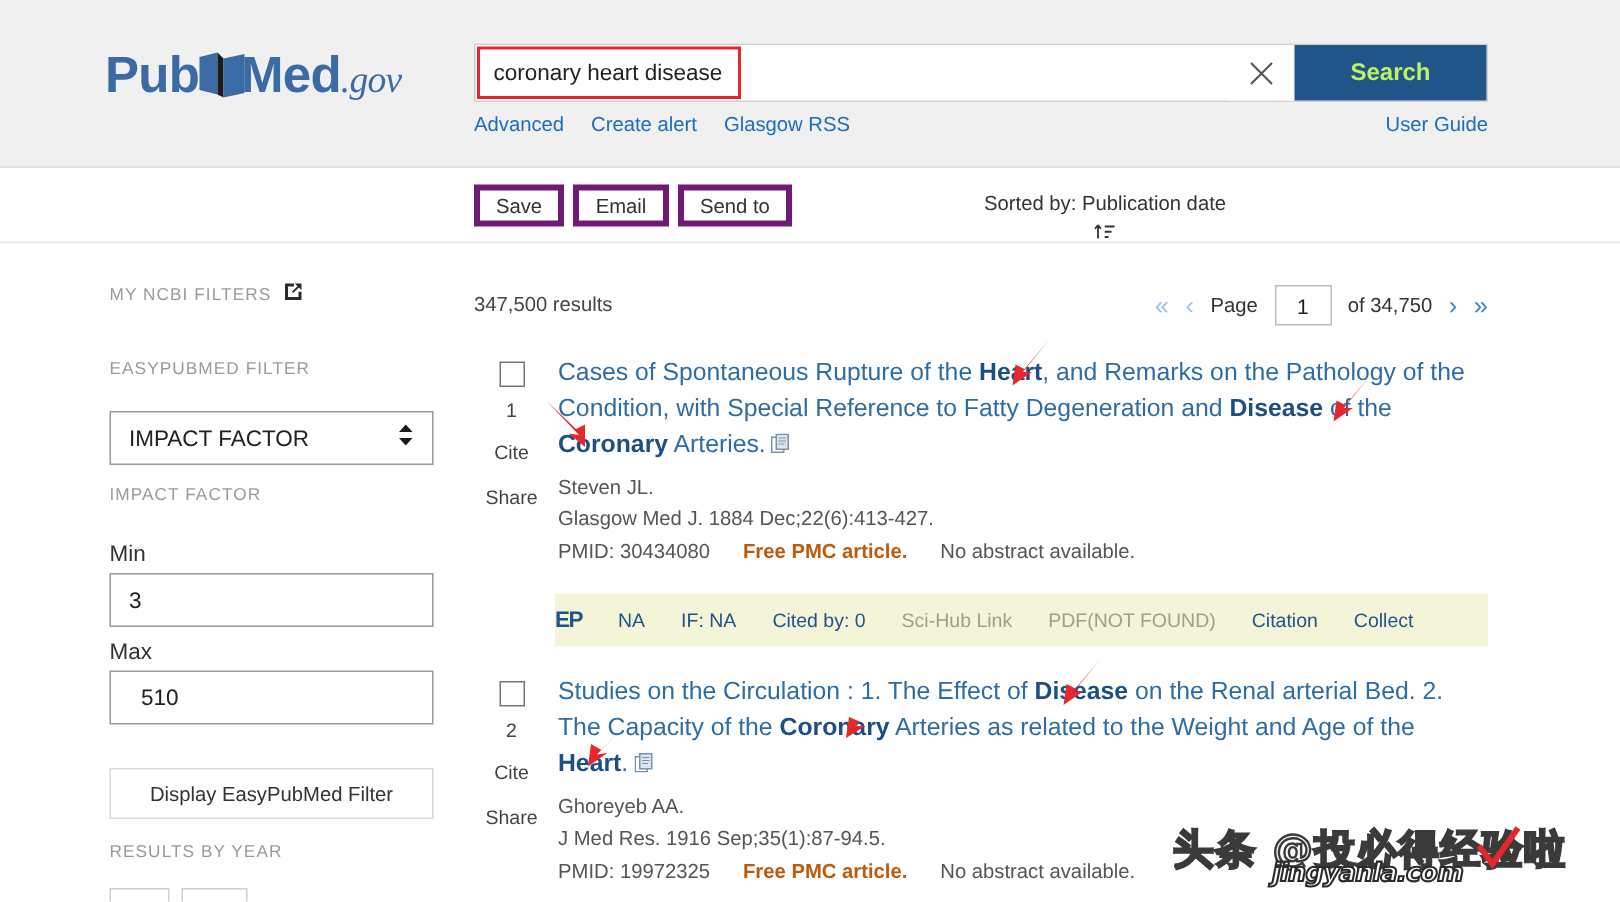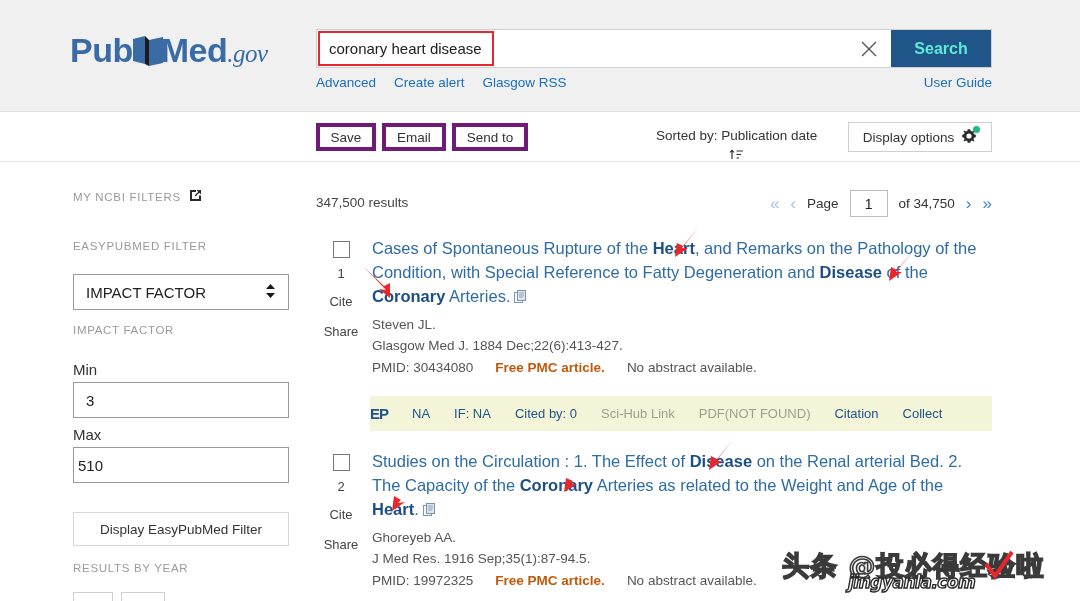--- a/index.html
+++ b/index.html
@@ -23,21 +23,21 @@
   .logo-gov { font-family:"Liberation Serif", serif; font-style:italic; font-size:25px; color:#3b6ba5; font-weight:normal;margin-top:21px; }
 
   .searchwrap { position:absolute; left:316px; top:29px; width:676px; height:39px;
     background:#fff; border:1px solid #d0d0d0; display:flex; align-items:stretch; }
   .search-input {
     flex:1; border:none; outline:none; padding:0 12px;
     font-family:"Liberation Sans", sans-serif; font-size:15px; color:#212121; background:transparent;
   }
   .clear-btn { width:44px; display:flex; align-items:center; justify-content:center; cursor:pointer; background:#fff; }
   .search-btn {
-    width:100px; background:#20558a; color:#5eead4; border:none;
+    width:128px; background:#20558a; color:#bef264; border:none;
     font-family:"Liberation Sans", sans-serif; font-size:16px; font-weight:bold; cursor:pointer;
   }
   
   .query-annot { position:absolute; left:318px; top:31px; width:176px; height:35px; border:2px solid #e8272c; pointer-events:none; }
 
   .sublinks { position:absolute; left:316px; top:75px; font-size:13.5px; }
   .sublinks a { color:#1a6ebd; text-decoration:none; margin-right:18px; cursor:pointer; }
   .userguide { position:absolute; right:88px; top:75px; font-size:13.5px; color:#1a6ebd; text-decoration:none; cursor:pointer; }
 
   
@@ -60,21 +60,21 @@
   .ncbi-row { position:absolute; left:73px; top:188px; display:flex; align-items:center; gap:8px; }
   .easy-label { position:absolute; left:73px; top:240px; }
   .select-box { position:absolute; left:73px; top:274px; width:216px; height:36px; background:#fff;
     border:1px solid #999; display:flex; align-items:center; padding:0 12px; font-size:15px; color:#212121; cursor:pointer; }
   .if-label { position:absolute; left:73px; top:324px; }
   .min-label { position:absolute; left:73px; top:361px; font-size:15px; color:#333; }
   .min-box { position:absolute; left:73px; top:382px; width:216px; height:36px; background:#fff; border:1px solid #999;
     display:flex; align-items:center; padding:0 12px; font-size:15px; color:#212121; }
   .max-label { position:absolute; left:73px; top:426px; font-size:15px; color:#333; }
   .max-box { position:absolute; left:73px; top:447px; width:216px; height:36px; background:#fff; border:1px solid #999;
-    display:flex; align-items:center; padding:0 4px; font-size:15px; color:#212121;text-align:center; }
+    display:flex; align-items:center; padding:0 20px; font-size:15px; color:#212121;text-align:center; }
   .activate-btn { position:absolute; left:73px; top:512px; width:216px; height:34px; background:#fff; border:1px solid #d8d8d8;
     display:flex; align-items:center; justify-content:center; font-size:13.5px; color:#333; cursor:pointer; }
   .rby-label { position:absolute; left:73px; top:562px; }
   .year-a { position:absolute; left:73px; top:592px; width:40px; height:24px; border:1px solid #cfcfcf; background:#fff; }
   .year-b { position:absolute; left:121px; top:592px; width:44px; height:24px; border:1px solid #cfcfcf; background:#fff; }
 
   
   .results-count { position:absolute; left:316px; top:195px; font-size:13.5px; color:#444; }
   .pager { position:absolute; right:88px; top:190px; display:flex; align-items:center; gap:11px; font-size:13.5px; color:#333; }
   .pg-chev { color:#9dc3e6; cursor:pointer; font-size:17px; line-height:1; }
@@ -158,30 +158,20 @@
   <div class="sortedby">
     <span>Sorted by: Publication date</span>
     <span>
       <svg width="15" height="15" viewBox="0 0 15 15">
           <path d="M3 11 L3 2 M3 2 L1 4.5 M3 2 L5 4.5" stroke="#333" stroke-width="1.2" fill="none"></path>
           <path d="M7.5 3 H14 M7.5 6.5 H12 M7.5 10 H10" stroke="#333" stroke-width="1.2"></path>
         </svg>
     </span>
   </div>
 
-  <div class="btn-display">
-    <span>Display options</span>
-    <span style="position:relative;display:inline-block;">
-      <svg width="16" height="16" viewBox="0 0 16 16">
-          <path d="M8 1.2 L9.3 1.2 L9.7 3 L11.1 3.6 L12.6 2.6 L13.4 3.4 L12.4 4.9 L13 6.3 L14.8 6.7 L14.8 8 L14.8 9.3 L13 9.7 L12.4 11.1 L13.4 12.6 L12.6 13.4 L11.1 12.4 L9.7 13 L9.3 14.8 L8 14.8 L6.7 14.8 L6.3 13 L4.9 12.4 L3.4 13.4 L2.6 12.6 L3.6 11.1 L3 9.7 L1.2 9.3 L1.2 8 L1.2 6.7 L3 6.3 L3.6 4.9 L2.6 3.4 L3.4 2.6 L4.9 3.6 L6.3 3 L6.7 1.2 Z" fill="#2b2b2b"></path>
-          <circle cx="8" cy="8" r="2.6" fill="#fff"></circle>
-        </svg>
-      <span class="gear-dot" style="right:-3px;top:-2px;"></span>
-    </span>
-  </div>
 
   <div class="sidebar"></div>
 
   <div class="ncbi-row">
     <span class="side-label">MY NCBI FILTERS</span>
     <span>
       <svg width="13" height="13" viewBox="0 0 13 13">
           <path d="M1 1 H7 V3 H3 V10 H10 V6.5 H12 V12 H1 Z" fill="#2b2b2b"></path>
           <path d="M7.5 1 H12 V5.5 L10.2 3.7 L6.5 7.4 L5.6 6.5 L9.3 2.8 Z" fill="#2b2b2b"></path>
         </svg>

